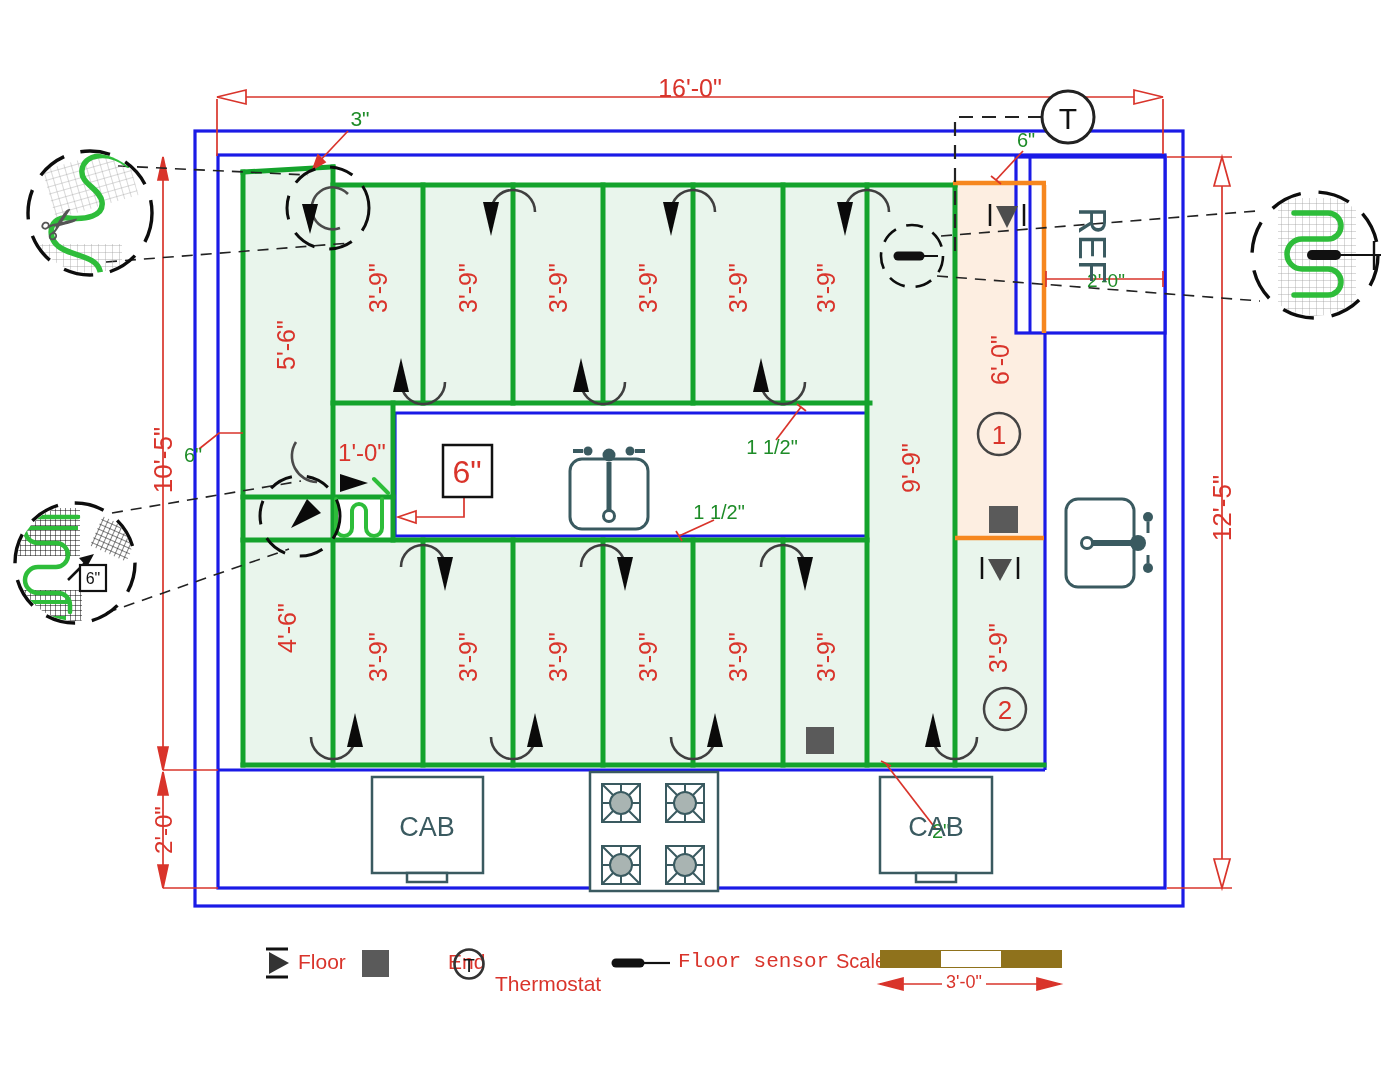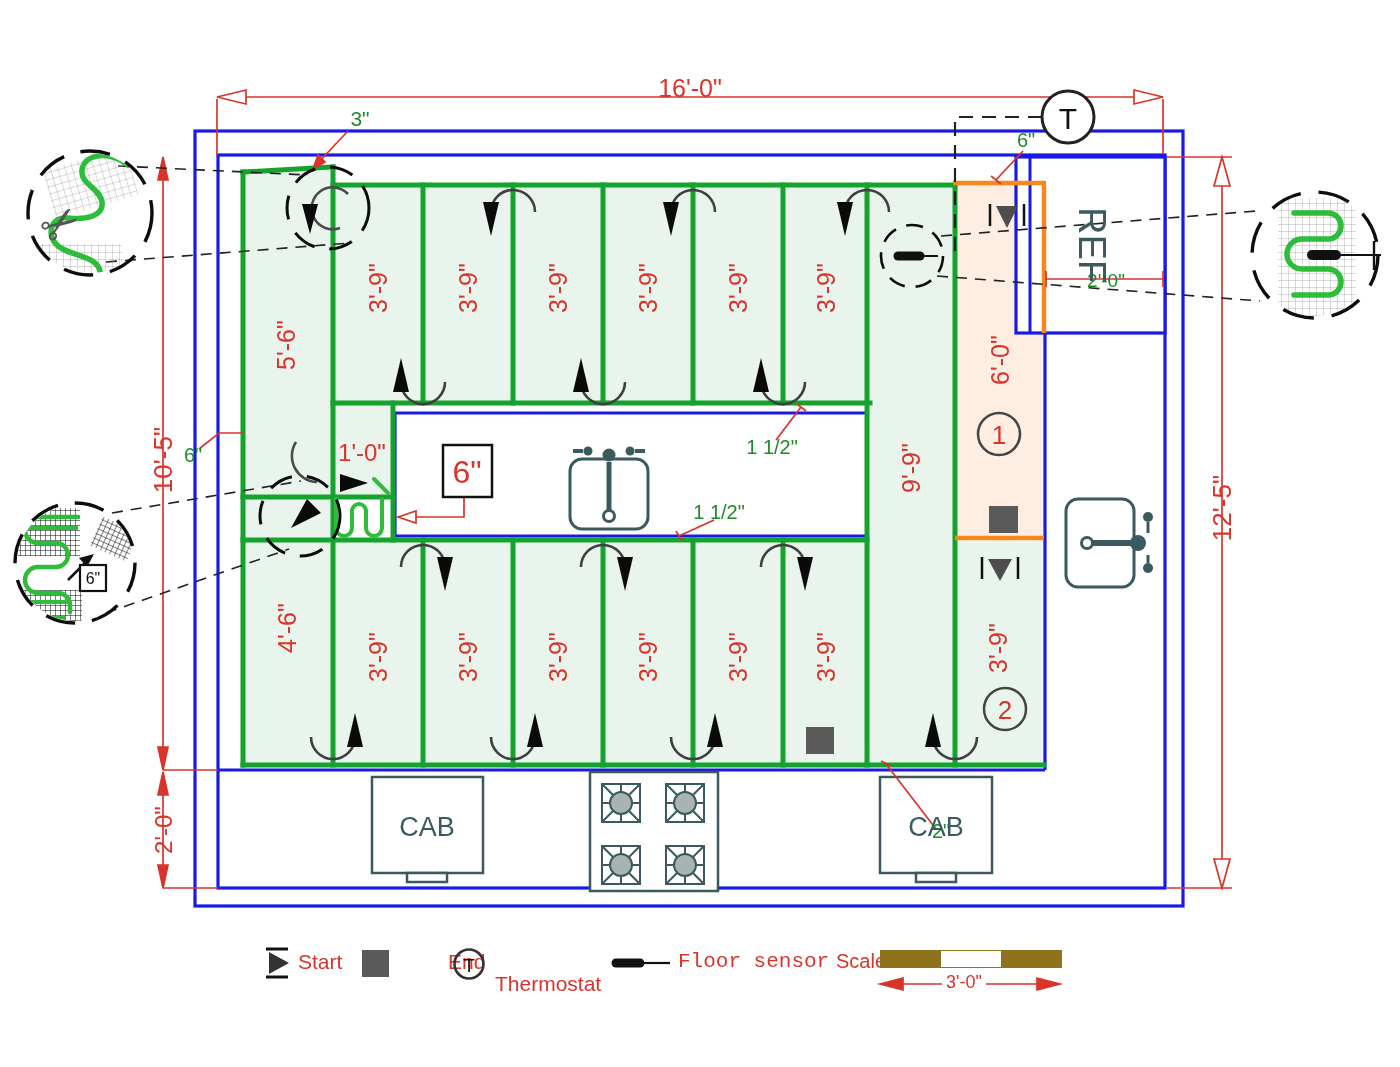--- a/index.html
+++ b/index.html
@@ -390,21 +390,21 @@
         <text x="93" y="578" text-anchor="middle" dominant-baseline="central" font-size="16" class="lbl" fill="#111">6"</text>
       </g>
 </svg>
 
 <div>
   <svg class="legend-icon" style="left:263px;top:944px;" width="30" height="38">
     <line x1="3" y1="5" x2="25" y2="5" stroke="#111" stroke-width="3"></line>
     <line x1="3" y1="33" x2="25" y2="33" stroke="#111" stroke-width="3"></line>
     <polygon points="6,8 6,30 26,19" fill="#333"></polygon>
   </svg>
-  <div class="legend-text" style="left:298px;top:950px;">Start</div>
+  <div class="legend-text" style="left:298px;top:950px;">Floor</div>
 
   <div class="end-swatch" style="left:362px;top:950px;"></div>
   <div class="legend-text" style="left:414px;top:950px;margin-left:34px;">End</div>
 
   <svg class="legend-icon" style="left:451px;top:946px;" width="36" height="36">
     <circle cx="18" cy="18" r="14.5" fill="none" stroke="#333" stroke-width="2.6"></circle>
     <text x="18" y="19" text-anchor="middle" dominant-baseline="central" font-size="19" font-family="Liberation Sans, sans-serif" fill="#111">T</text>
   </svg>
   <div class="legend-text" style="left:495px;top:972px;">Thermostat</div>
 

